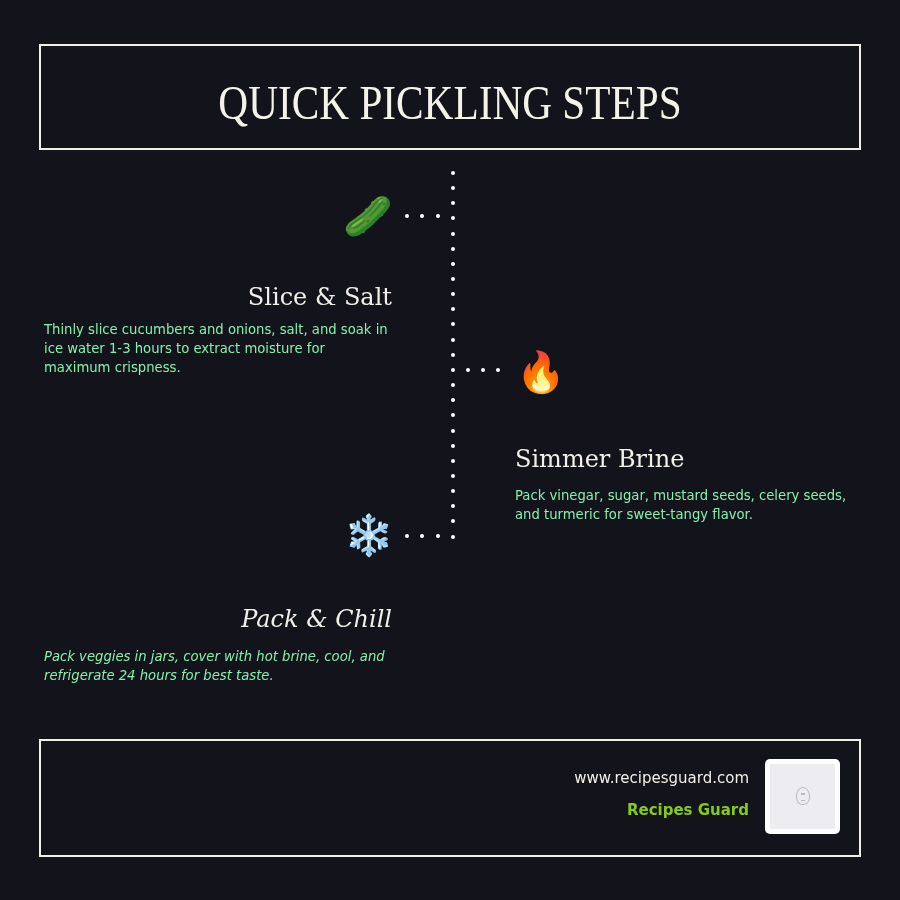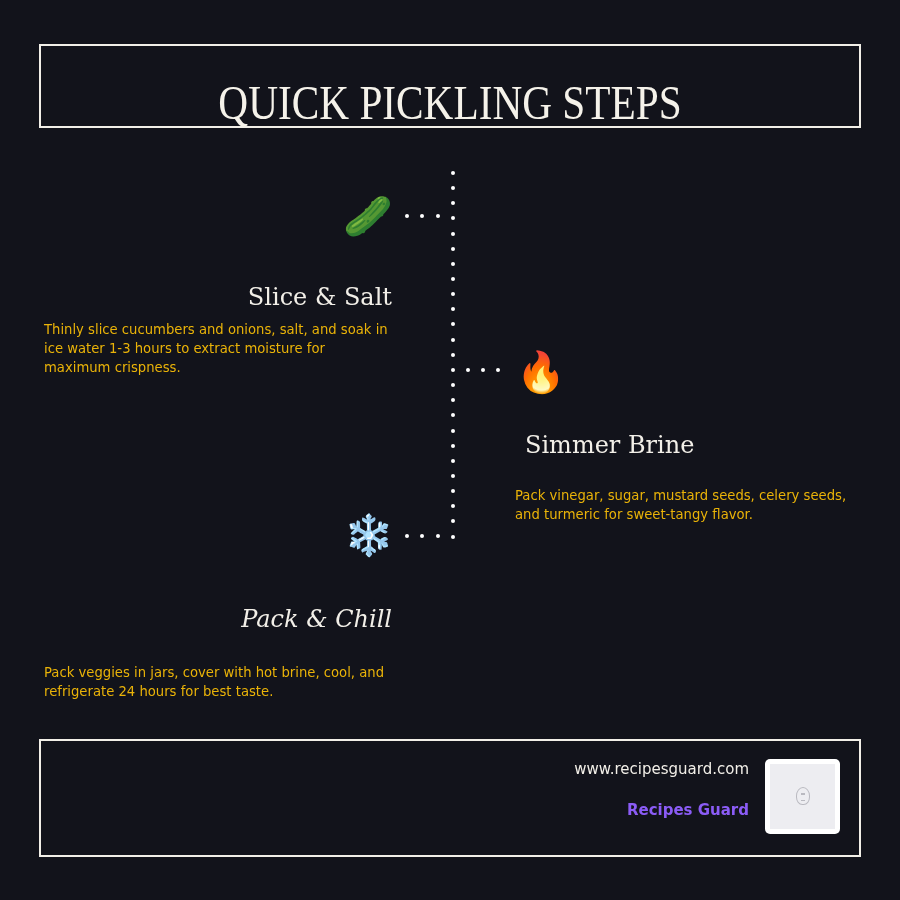--- a/index.html
+++ b/index.html
@@ -6,21 +6,21 @@
   body {
     width:900px; height:900px; position:relative; overflow:hidden;
     background:#12131b;
     font-family:"DejaVu Sans", sans-serif;
     color:#f2efe8;
   }
   .frame {
     position:absolute; box-sizing:border-box;
     border:2px solid #f2efe8;
   }
-  .header { left:39px; top:44px; width:822px; height:84px; }
+  .header { left:39px; top:44px; width:822px; height:106px; }
   .title {
     position:absolute; left:0; right:0; top:32px;
     text-align:center;
     font-family:"Liberation Serif", serif;
     font-size:48px; font-weight:normal; letter-spacing:0px;
     transform:scaleX(0.86); transform-origin:center;
     color:#f5f2ea; line-height:50px;
   }
   .dot {
     position:absolute; width:4px; height:4px; border-radius:50%;
@@ -30,31 +30,31 @@
     position:absolute; font-size:40px; line-height:48px; width:56px; text-align:center;
   }
   .step-title {
     position:absolute;
     font-family:"DejaVu Serif", serif;
     font-size:24px; color:#f2efe8; line-height:30px; white-space:nowrap;
   }
   .step-desc {
     position:absolute;
     font-family:"DejaVu Sans", sans-serif;
-    font-size:13.2px; line-height:19px; color:#eab308;
+    font-size:13.2px; line-height:19px; color:#86efac;
   }
   .right { text-align:left; }
   .footer { left:39px; top:739px; width:822px; height:118px; }
   .site {
-    position:absolute; right:110px; top:19px;
+    position:absolute; right:110px; top:28px;
     font-size:15px; color:#f2efe8; text-align:right; white-space:nowrap;
   }
   .brand {
     position:absolute; right:110px; top:60px;
-    font-size:15px; font-weight:bold; color:#8b5cf6; text-align:right; white-space:nowrap;
+    font-size:15px; font-weight:bold; color:#84cc16; text-align:right; white-space:nowrap;
   }
   .logo-box {
     position:absolute; left:724px; top:18px; width:75px; height:75px;
     background:#ffffff; border-radius:5px;
   }
   .logo-inner {
     position:absolute; left:5px; top:5px; right:5px; bottom:5px;
     background:#ededf1;
   }
   .logo-icon {
@@ -109,26 +109,26 @@
     <div class="dot" style="left: 405px; top: 534px;"></div>
     <div class="dot" style="left: 420px; top: 534px;"></div>
     <div class="dot" style="left: 436px; top: 534px;"></div>
   </div>
 
 <div class="emoji" style="left:340px;top:192px;">🥒</div>
 <div class="step-title right" style="right:508px;top:282px;">Slice &amp; Salt</div>
 <div class="step-desc right" style="left:44px;width:348px;top:320px;">Thinly slice cucumbers and onions, salt, and soak in ice water 1-3 hours to extract moisture for maximum crispness.</div>
 
 <div class="emoji" style="left:513px;top:348px;">🔥</div>
-<div class="step-title" style="left:515px;top:430px;margin-left:10px;">Simmer Brine</div>
+<div class="step-title" style="left:515px;top:444px;">Simmer Brine</div>
 <div class="step-desc" style="left:515px;width:350px;top:486px;">Pack vinegar, sugar, mustard seeds, celery seeds, and turmeric for sweet-tangy flavor.</div>
 
 <div class="emoji" style="left:341px;top:511px;">❄️</div>
 <div class="step-title right" style="right:508px;top:604px;font-style:italic;">Pack &amp; Chill</div>
-<div class="step-desc right" style="left:44px;width:348px;top:663px;">Pack veggies in jars, cover with hot brine, cool, and refrigerate 24 hours for best taste.</div>
+<div class="step-desc right" style="left:44px;width:348px;top:647px;font-style:italic;">Pack veggies in jars, cover with hot brine, cool, and refrigerate 24 hours for best taste.</div>
 
 <div class="frame footer">
   <div class="site">www.recipesguard.com</div>
   <div class="brand">Recipes Guard</div>
   <div class="logo-box">
     <div class="logo-inner">
       <div class="logo-icon"></div>
     </div>
   </div>
 </div>

